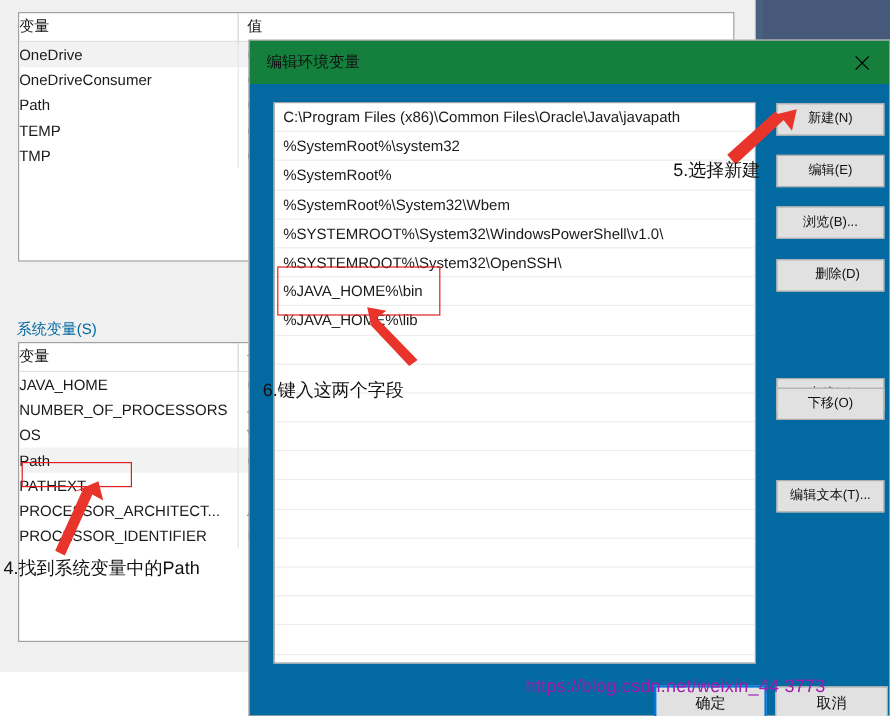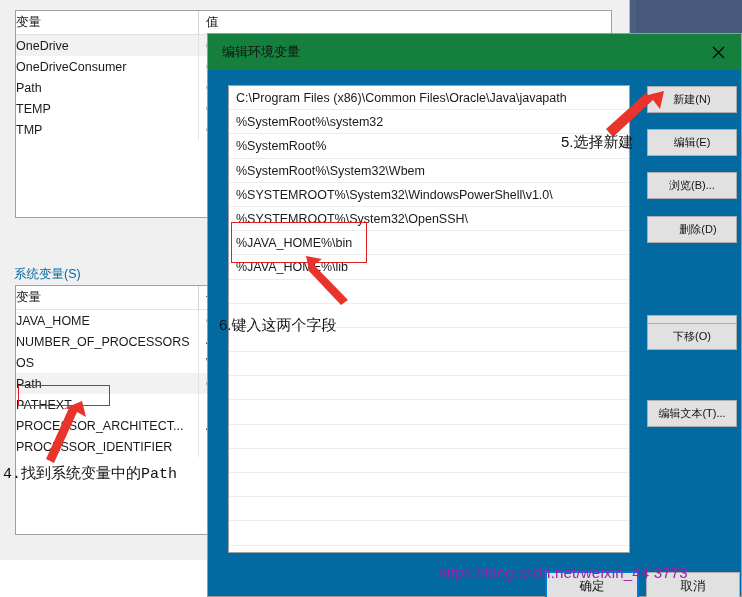--- a/index.html
+++ b/index.html
@@ -330,21 +330,21 @@
 
     </div>
   </div>
 
   <div class="red-box" style="left:18px; top:385px; width:92px; height:21px;"></div>
 
   <svg class="arrow-svg" style="left:20px; top:395px; width:80px; height:75px;" viewBox="0 0 80 75">
     <path d="M62 6 L66 22 L57 17 L34 68 L26 64 L49 13 L41 15 Z" fill="#e8342a"></path>
   </svg>
 
-  <div class="annot-text" style="left:3px; top:464px;font-family:Liberation Mono, monospace;">4.找到系统变量中的Path</div>
+  <div class="annot-text" style="left:3px; top:464px;">4.找到系统变量中的Path</div>
 
   <div class="dialog">
 
     <div class="dialog-titlebar">
       <div class="dialog-title">编辑环境变量</div>
       <div class="dialog-close">
         <svg width="13" height="13" viewBox="0 0 13 13">
           <path d="M1 1 L12 12 M12 1 L1 12" stroke="#000" stroke-width="1.1" fill="none"></path>
         </svg>
       </div>

